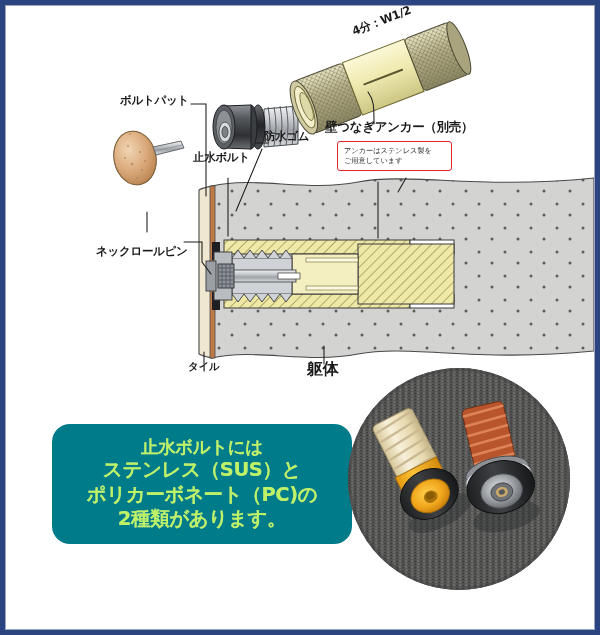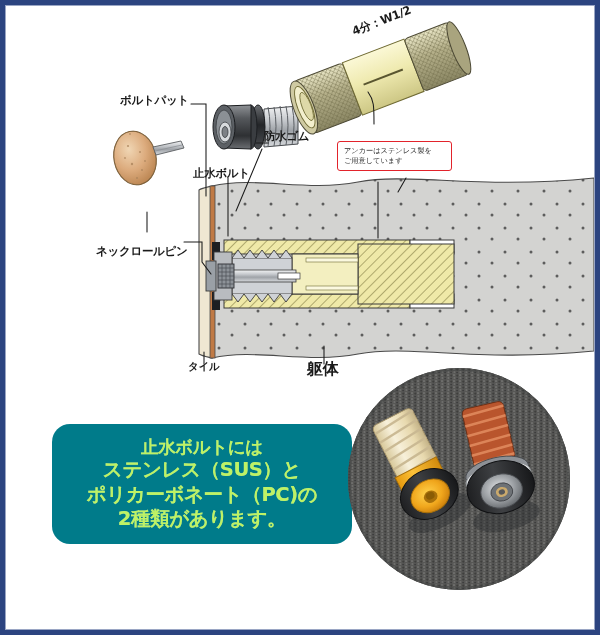--- a/index.html
+++ b/index.html
@@ -43,21 +43,21 @@
   .lbl{
     position:absolute;
     color:#1a1a1a;
     font-weight:700;
     letter-spacing:-0.3px;
     white-space:nowrap;
     line-height:1;
     font-family:"DejaVu Sans","Liberation Sans",sans-serif;
   }
   #lbl-boltpad{ left:120px; top:95px;  font-size:11.5px; }
-  #lbl-stopbolt{ left:193px; top:168px; font-size:11.5px; }
+  #lbl-stopbolt{ left:193px; top:152px; font-size:11.5px; }
   #lbl-rubber{  left:264px; top:131px; font-size:11.5px; }
   #lbl-anchor{  left:325px; top:121px; font-size:12.5px; }
   #lbl-neckpin{ left:96px;  top:246px; font-size:11.5px; }
   #lbl-tile{    left:188px; top:361px; font-size:10.5px; }
   #lbl-body{    left:307px; top:361px; font-size:16px; }
   #lbl-size{
     left:355px; top:26px; font-size:11.5px;
     transform:rotate(-21deg); transform-origin:left bottom;
   }
 
@@ -297,20 +297,21 @@
         <path d="M198,358 L198,346"></path>
 
         <path d="M318,358 L318,340"></path>
       </g>
     </svg>
   </div>
 
   <div class="lbl jp" id="lbl-boltpad">ボルトパット</div>
   <div class="lbl jp" id="lbl-stopbolt">止水ボルト</div>
   <div class="lbl jp" id="lbl-rubber">防水ゴム</div>
+  <div class="lbl jp" id="lbl-anchor">壁つなぎアンカー（別売）</div>
   <div class="lbl jp" id="lbl-neckpin">ネックロールピン</div>
   <div class="lbl jp" id="lbl-tile">タイル</div>
   <div class="lbl jp" id="lbl-body">躯体</div>
   <div class="lbl jp" id="lbl-size">4分：W1/2</div>
 
   <div id="note-box">
     <div class="note-line">アンカーはステンレス製を</div>
     <div class="note-line">ご用意しています</div>
   </div>
 

